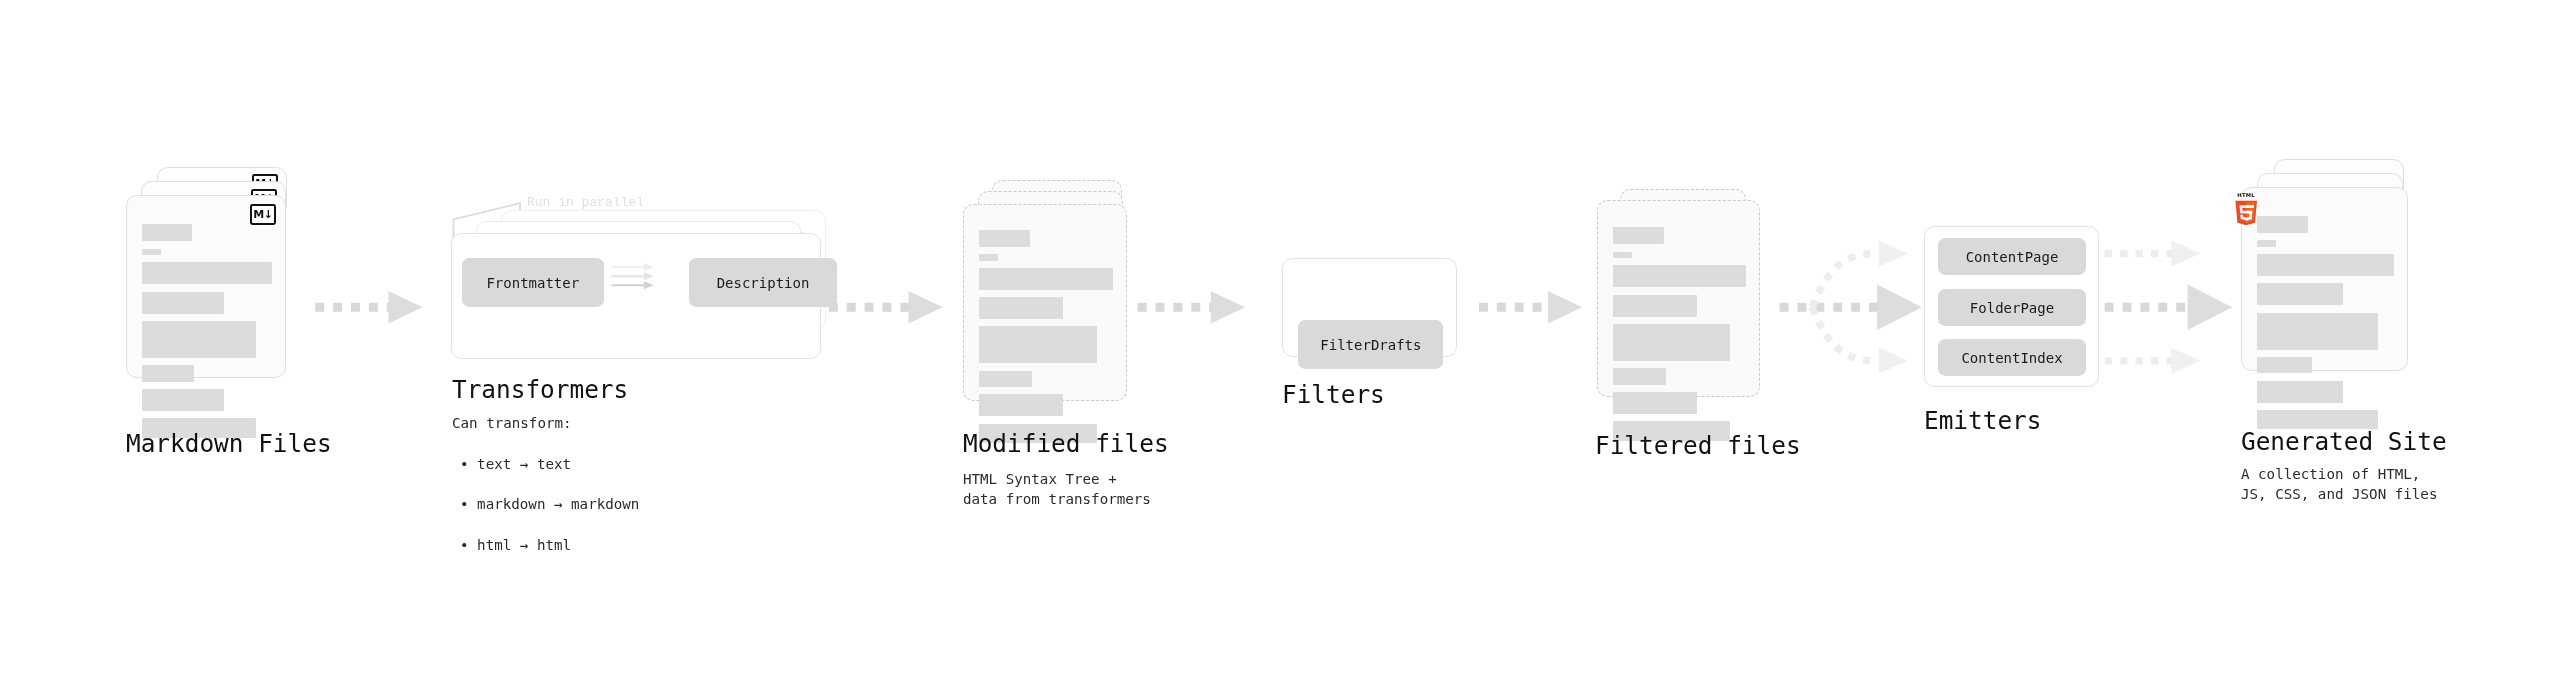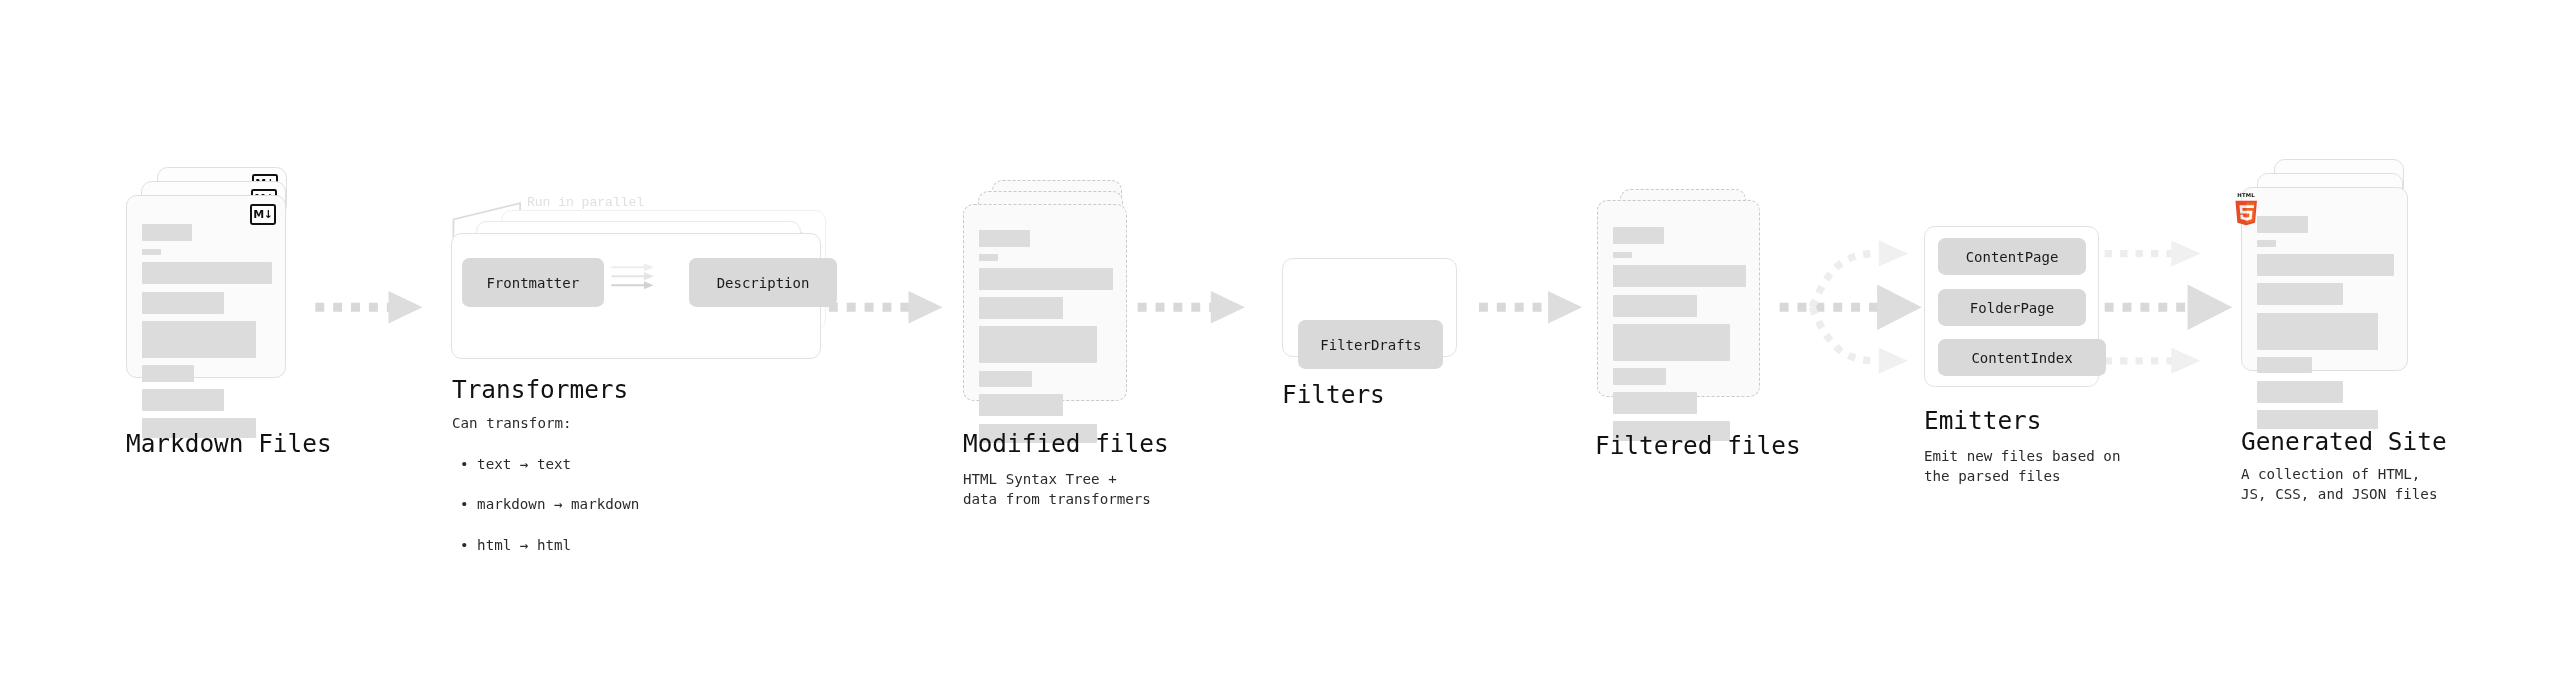--- a/index.html
+++ b/index.html
@@ -249,25 +249,23 @@
         <div class="bar" style="width:63%;height:22px;"></div>
         <div class="bar" style="width:88%;height:19.5px;"></div>
       </div>
     </div>
   </div>
   <div class="abs stage-title" style="left:1595px;top:431px;">Filtered files</div>
 
   <div class="pbox" style="left:1924px;top:226px;width:175px;height:161px;">
     <div class="chip" style="left:13px;top:11.4px;width:148px;height:37px;">ContentPage</div>
     <div class="chip" style="left:13px;top:62px;width:148px;height:37px;">FolderPage</div>
-    <div class="chip" style="left:13px;top:112px;width:168px;height:37px;">ContentIndex</div>
+    <div class="chip" style="left:13px;top:112px;width:148px;height:37px;">ContentIndex</div>
   </div>
   <div class="abs stage-title" style="left:1924px;top:406px;">Emitters</div>
-  <div class="abs stage-sub" style="left:1924px;top:447px;">Emit new files based on
-the parsed files</div>
 
   <div class="stack" style="left:2241px;top:159px;width:203px;height:244px;">
 
     <div class="card ghost" style="left:32.5px;top:0px;width:130px;height:41px;">
       <div class="badge css-badge" style="right:9.8px;top:14.6px;">CSS</div>
     </div>
 
     <div class="card ghost" style="left:16.3px;top:14px;width:146px;height:41px;">
       <div class="badge js-badge" style="right:9.8px;top:14.6px;"></div>
     </div>

